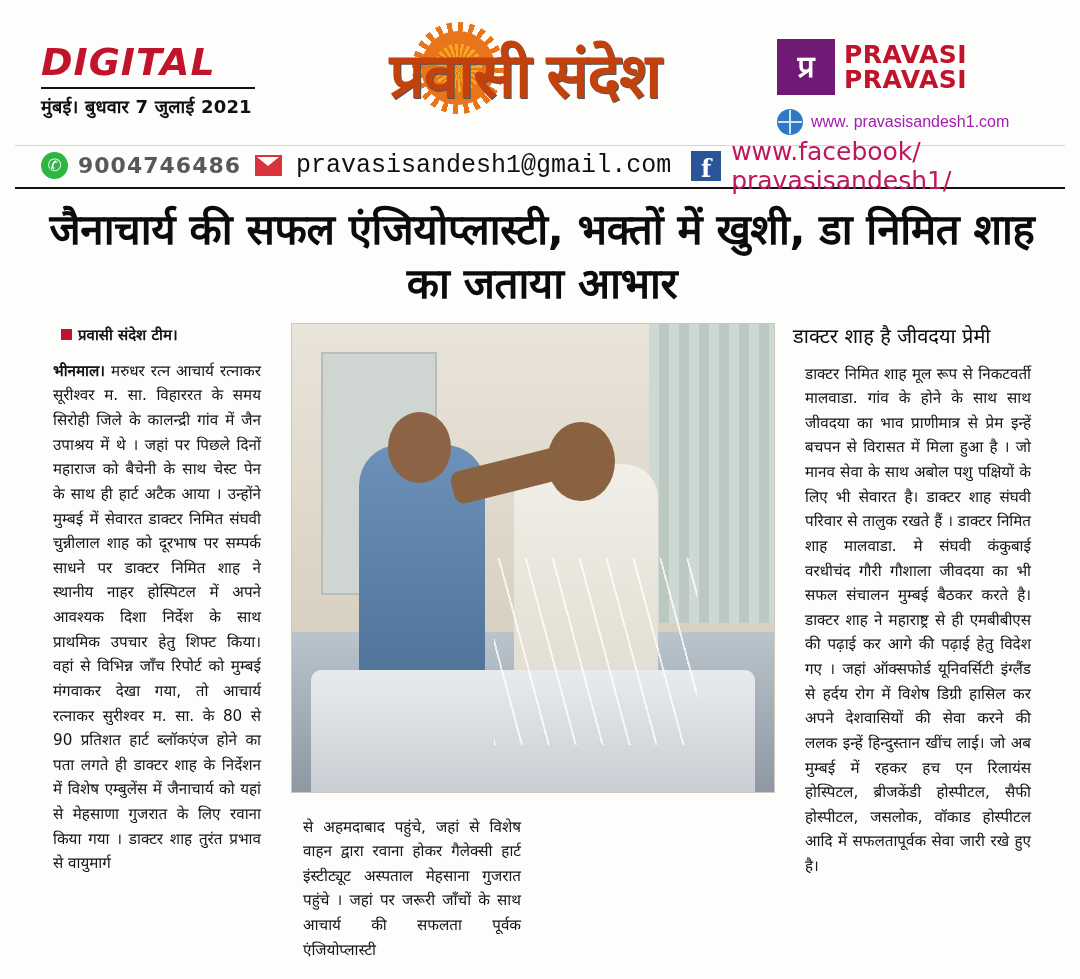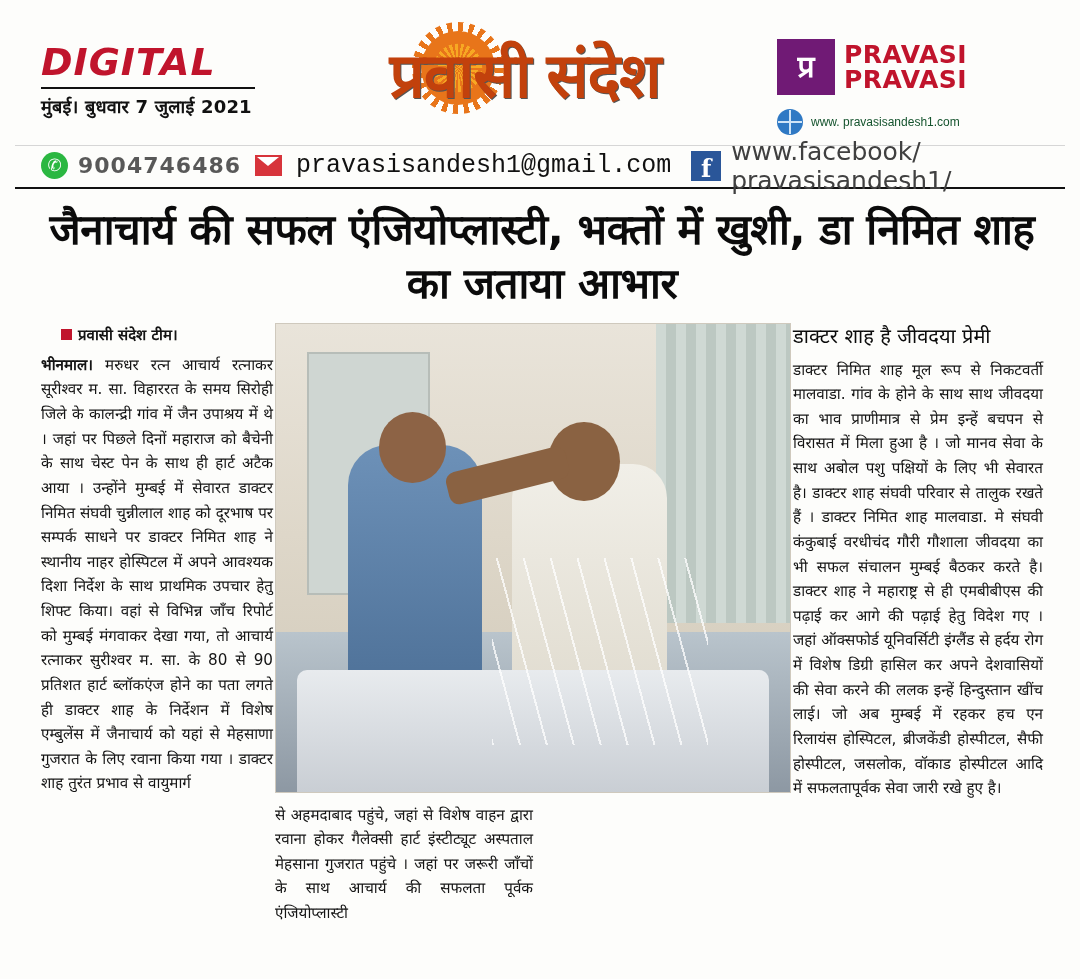--- a/index.html
+++ b/index.html
@@ -138,22 +138,22 @@
     content: "";
     position: absolute; left: 12px; top: 1px;
     width: 2px; height: 24px; background: #cfe4f7;
   }
   .globe::after {
     content: "";
     position: absolute; left: 1px; top: 12px;
     width: 24px; height: 2px; background: #cfe4f7;
   }
   .web-text {
-    font-size: 12px;
-    color: #14532d;
+    font-size: 16px;
+    color: #a21caf;
     font-family: "Liberation Sans", sans-serif;
   }
 
   
   .contact-bar {
     display: flex;
     align-items: center;
     gap: 10px;
     padding: 2px 20px 4px 26px;
     border-top: 1px solid #d6d6d6;
@@ -203,40 +203,40 @@
     font-weight: bold;
     font-size: 24px;
     display: flex; align-items: flex-end; justify-content: center;
     flex: 0 0 30px;
     margin-left: 10px;
     line-height: 1;
   }
   .fb-text {
     font-family: "DejaVu Sans", sans-serif;
     font-size: 25px;
-    color: #404040;
+    color: #be185d;
   }
 
   
   .headline {
     padding: 14px 26px 4px 30px;
     font-family: "DejaVu Sans", sans-serif;
     font-weight: bold;
     font-size: 42px;
     line-height: 1.28;
     color: #0b0b0b;
     letter-spacing: -0.4px;
     text-align: center;
   }
 
   
   .body-wrap {
     display: flex;
     padding: 8px 22px 0 26px;
-    gap: 2px;
+    gap: 18px;
   }
   .col {
     font-family: "DejaVu Sans", sans-serif;
     font-size: 15.2px;
     line-height: 1.62;
     color: #141414;
     text-align: justify;
   }
   .col-1 { width: 232px; flex: 0 0 232px; }
   .col-mid { flex: 1 1 auto; width: 500px; }
@@ -339,21 +339,21 @@
     color: #0b0b0b;
     margin-bottom: 8px;
   }
 
   .lower-cols {
     display: flex;
     gap: 14px;
     margin-top: 10px;
   }
   .lc { width: 50%; }
-  p.tx { margin: 0; }
+  p.tx { margin: 12px; }
 </style>
 </head>
 <body>
 
 <div class="page">
 
   <div class="masthead">
     <div class="mh-left">
       <div class="digital-word">DIGITAL</div>
       <div class="mh-rule"></div>

